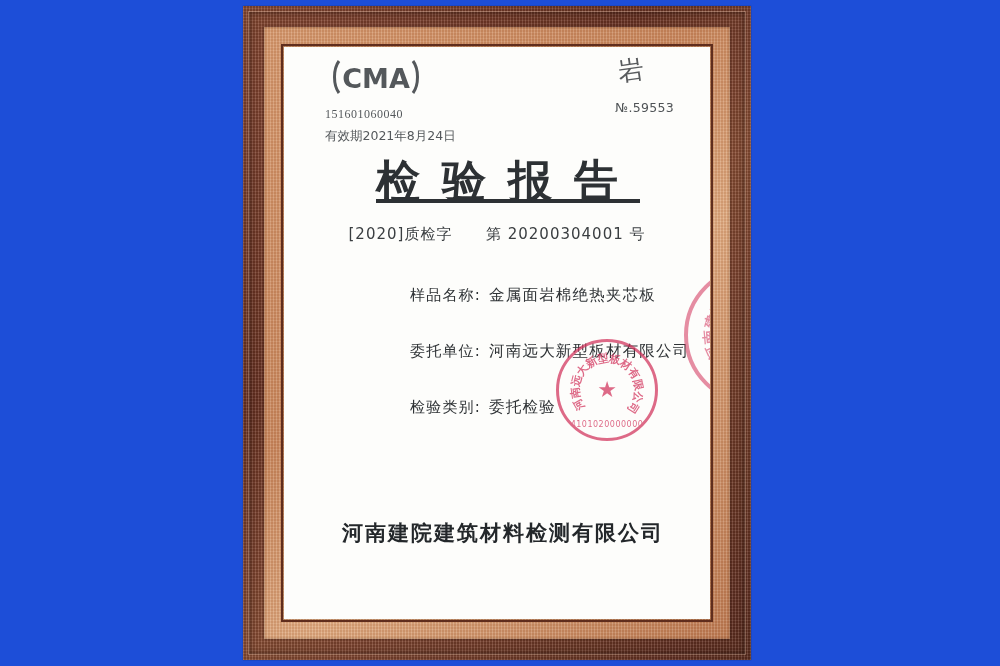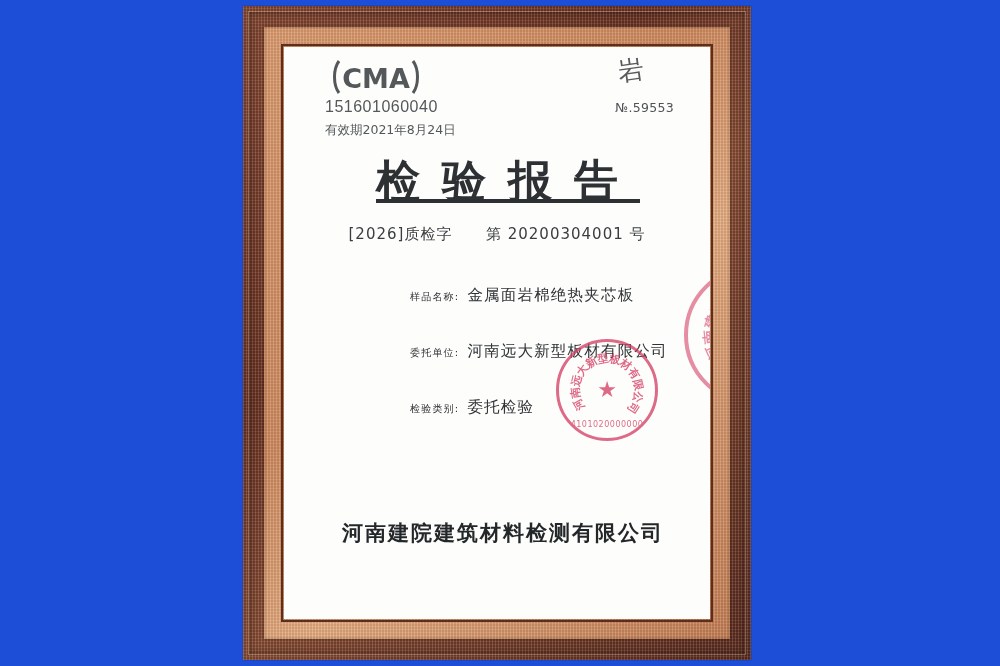--- a/index.html
+++ b/index.html
@@ -95,25 +95,25 @@
     color: #4a4f52;
   }
   .cma-logo {
     position: relative;
     width: 86px;
     height: 40px;
     margin-left: 8px;
   }
   .cma-logo svg { display: block; }
   .cma-num {
-    font-family: Liberation Sans, sans-serif;
-    font-size: 16px;
+    font-family: Liberation Serif, serif;
+    font-size: 12px;
     letter-spacing: 0.5px;
     color: #54585b;
-    margin-top: 1px;
+    margin-top: 10px;
     white-space: nowrap;
   }
   .cma-valid {
     font-family: "DejaVu Sans", sans-serif;
     font-size: 12.5px;
     color: #54585b;
     margin-top: 6px;
     white-space: nowrap;
   }
 
@@ -174,21 +174,21 @@
     right: 0;
     top: 238px;
   }
   .field-row {
     display: flex;
     align-items: baseline;
     margin-bottom: 35px;
     padding-left: 126px;
   }
   .field-label {
-    font-size: 10px;
+    font-size: 15px;
     color: #2f3336;
     letter-spacing: 1.2px;
     white-space: nowrap;
   }
   .field-value {
     font-size: 15.5px;
     color: #2f3336;
     letter-spacing: 1.2px;
     margin-left: 8px;
     white-space: nowrap;
@@ -304,21 +304,21 @@
         <div class="cma-valid">有效期2021年8月24日</div>
       </div>
 
       <div class="hand-mark">岩</div>
 
       <div class="doc-no">№.59553</div>
 
       <div class="title">检验报告</div>
 
       <div class="subtitle">
-        <span>[2026]质检字</span>
+        <span>[2020]质检字</span>
         <span class="gap"></span>
         <span>第 20200304001 号</span>
       </div>
 
       <div class="fields">
         <div class="field-row">
           <span class="field-label">样品名称:</span>
           <span class="field-value">金属面岩棉绝热夹芯板</span>
         </div>
         <div class="field-row">

